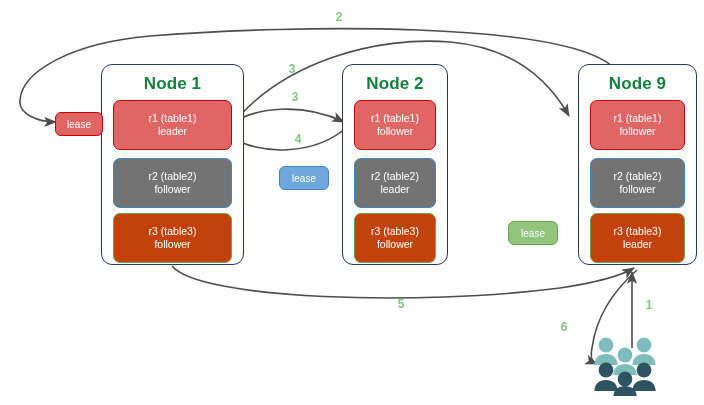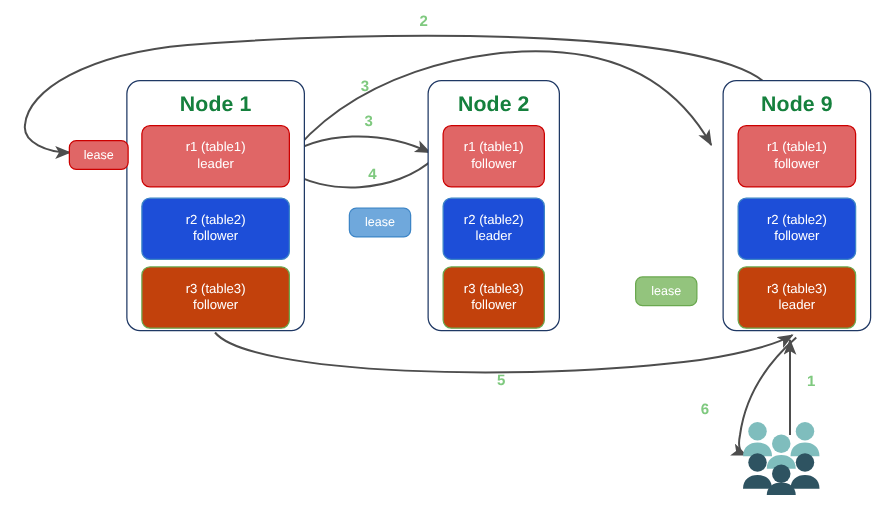--- a/index.html
+++ b/index.html
@@ -51,21 +51,21 @@
     display: flex;
     flex-direction: column;
     align-items: center;
     justify-content: center;
     color: #ffffff;
     font-size: 10.5px;
     line-height: 13.5px;
     text-align: center;
   }
   .rep-r1 { background: #e06666; border: 1.4px solid #cc0000; }
-  .rep-r2 { background: #1d4ed8; border: 1.4px solid #3d85c6; }
+  .rep-r2 { background: #737373; border: 1.4px solid #3d85c6; }
   .rep-r3 { background: #c2410c; border: 1.4px solid #6aa84f; }
   .rep-line { display: block; }
   .lease {
     position: absolute;
     box-sizing: border-box;
     border-radius: 6px;
     display: flex;
     align-items: center;
     justify-content: center;
     color: #ffffff;

